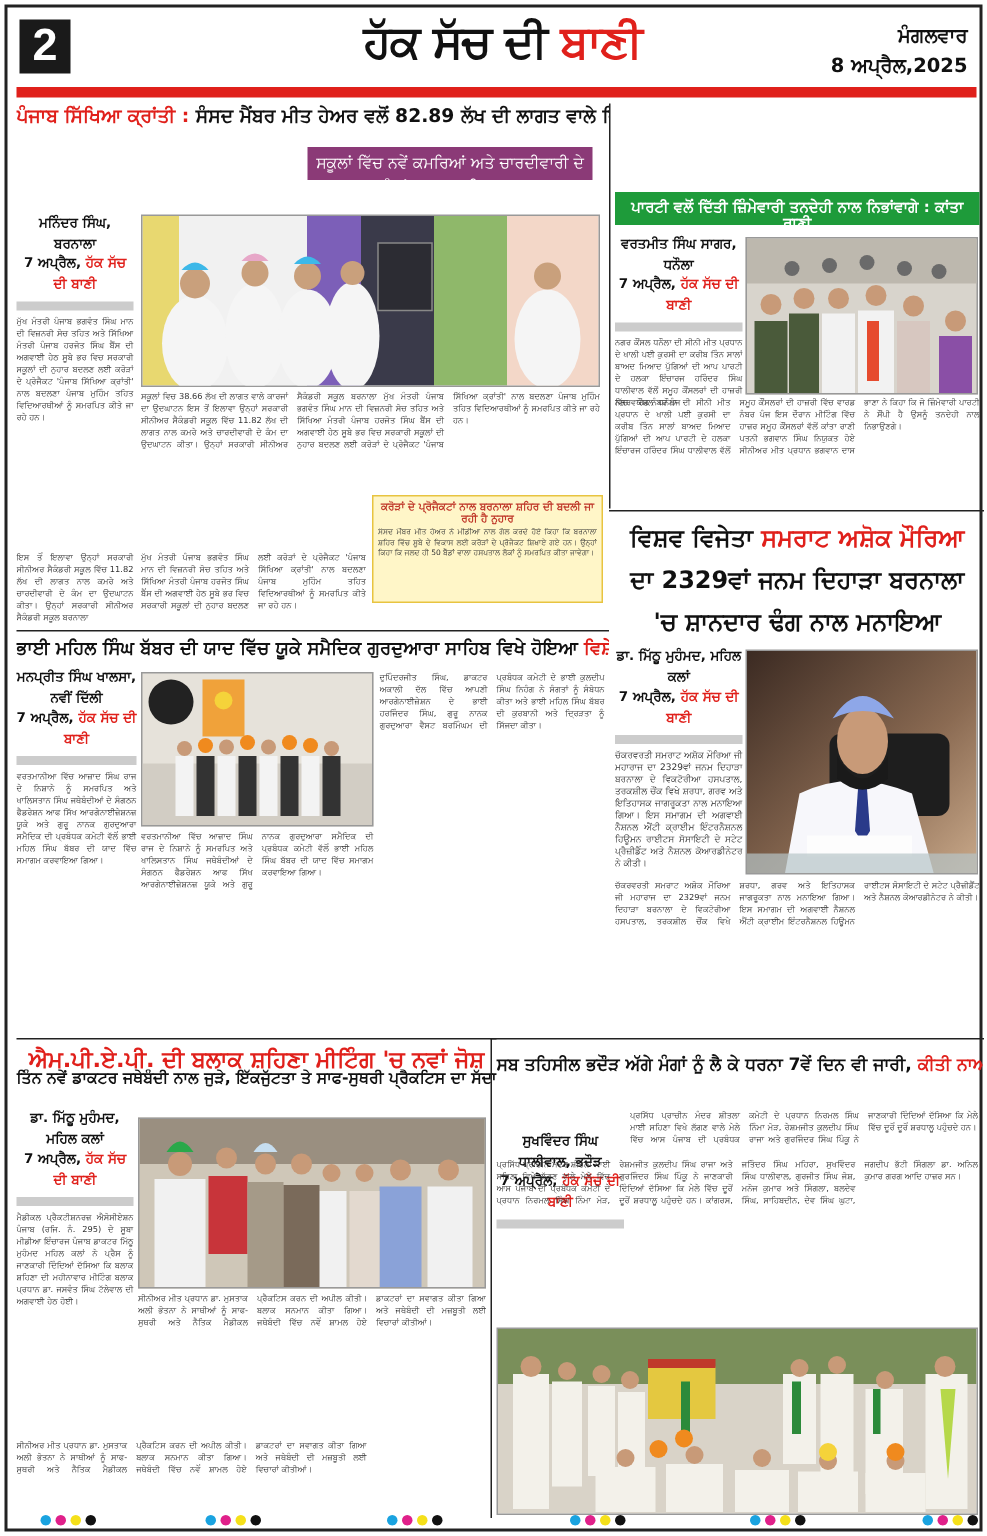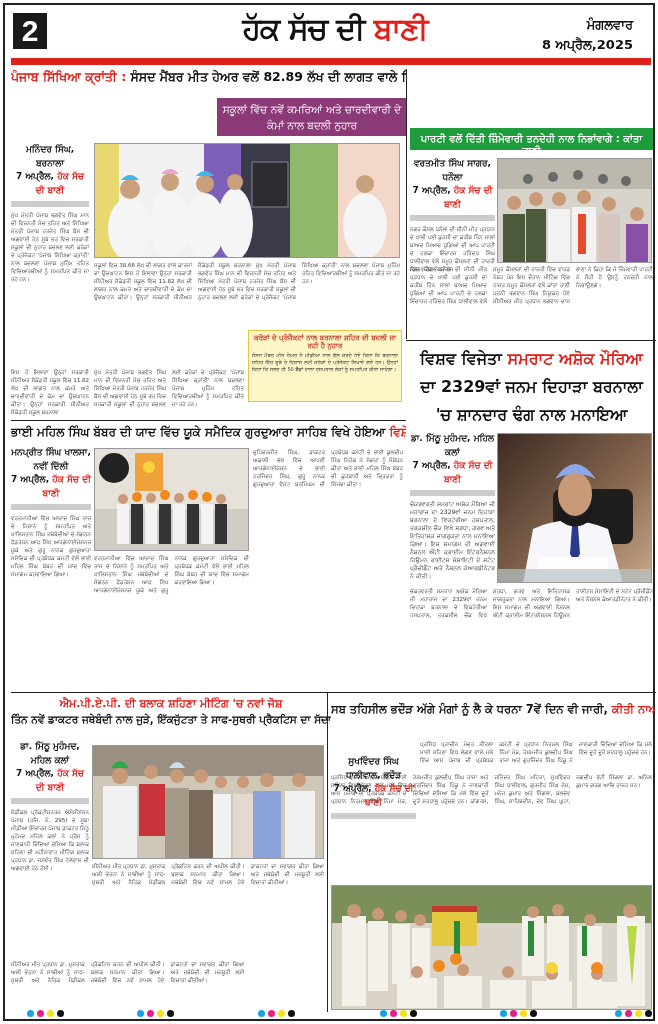--- a/index.html
+++ b/index.html
@@ -2,21 +2,21 @@
 <html><head>
 <meta charset="utf-8">
 <style>
 *{box-sizing:border-box;margin:0;padding:0}
 body{width:658px;height:1024px;background:#fff;font-family:"DejaVu Sans",sans-serif;color:#111;position:relative;overflow:hidden}
 .page{position:absolute;left:3px;top:3px;width:652px;height:1018px;border:2px solid #222}
 .abs{position:absolute}
 .pgnum{left:8px;top:8px;width:34px;height:36px;background:#1a1a1a;color:#fff;font-weight:bold;font-size:30px;text-align:center;line-height:36px;font-family:"Liberation Sans",sans-serif}
 .mast{left:180px;top:6px;width:300px;text-align:center;font-size:30px;font-weight:bold;font-family:"DejaVu Sans",sans-serif;letter-spacing:-1px}
 .mast .red{color:#e0201b}
-.date{right:20px;top:10px;text-align:right;font-size:13px;font-weight:bold;line-height:20px}
+.date{right:8px;top:10px;text-align:right;font-size:13px;font-weight:bold;line-height:20px}
 .redbar{left:6px;top:53px;width:640px;height:7px;background:#e0201b}
 .hl{font-weight:bold;line-height:1.25}
 .purple{background:#8b3a77;color:#fff;text-align:center;font-size:10.5px;padding:4px 4px;line-height:1.5}
 .green{background:#1e9b3a;color:#fff;text-align:center;font-size:11px;font-weight:bold;padding:5px}
 .byline{font-size:9px;font-weight:bold;text-align:center;line-height:1.5}
 .byline .r{color:#e0201b}
 .gray{height:6px;background:#ccc}
 .txt{font-size:5.5px;line-height:8px;color:#333;text-align:justify;overflow:hidden}
 .photo{overflow:hidden;border:1px solid #999}
 .box-yellow{background:#fff6c8;border:1px solid #e8c440;padding:3px}
@@ -34,21 +34,21 @@
   <div class="abs mast"><span>ਹੱਕ ਸੱਚ ਦੀ </span><span class="red">ਬਾਣੀ</span></div>
   <div class="abs date">
     <div>ਮੰਗਲਵਾਰ</div>
     <div>8 ਅਪ੍ਰੈਲ,2025</div>
   </div>
   <div class="abs redbar"></div>
 
   <div class="abs hl" style="left:6px;top:64px;width:395px;font-size:12.5px;white-space:nowrap;overflow:hidden">
     <span style="color:#e0201b">ਪੰਜਾਬ ਸਿੱਖਿਆ ਕ੍ਰਾਂਤੀ :</span><span> ਸੰਸਦ ਮੈਂਬਰ ਮੀਤ ਹੇਅਰ ਵਲੋਂ 82.89 ਲੱਖ ਦੀ ਲਾਗਤ ਵਾਲੇ ਵਿਕਾਸ ਕਾਰਜਾਂ ਦੇ ਉਦਘਾਟਨ</span>
   </div>
-  <div class="abs purple" style="left:212px;top:93px;width:190px;height:38px">ਸਕੂਲਾਂ ਵਿੱਚ ਨਵੇਂ ਕਮਰਿਆਂ ਅਤੇ ਚਾਰਦੀਵਾਰੀ ਦੇ ਕੰਮਾਂ ਨਾਲ ਬਦਲੀ ਨੁਹਾਰ</div>
+  <div class="abs purple" style="left:200px;top:93px;width:190px;height:22px">ਸਕੂਲਾਂ ਵਿੱਚ ਨਵੇਂ ਕਮਰਿਆਂ ਅਤੇ ਚਾਰਦੀਵਾਰੀ ਦੇ ਕੰਮਾਂ ਨਾਲ ਬਦਲੀ ਨੁਹਾਰ</div>
 
   <div class="abs" style="left:6px;top:138px;width:78px">
     <div class="byline">ਮਨਿੰਦਰ ਸਿੰਘ, ਬਰਨਾਲਾ</div>
     <div class="byline"><span>7 ਅਪ੍ਰੈਲ, </span><span class="r">ਹੱਕ ਸੱਚ ਦੀ ਬਾਣੀ</span></div>
     <div class="gray" style="margin:4px 0"></div>
     <div class="txt" style="height:210px">ਮੁੱਖ ਮੰਤਰੀ ਪੰਜਾਬ ਭਗਵੰਤ ਸਿੰਘ ਮਾਨ ਦੀ ਵਿਜ਼ਨਰੀ ਸੋਚ ਤਹਿਤ ਅਤੇ ਸਿੱਖਿਆ ਮੰਤਰੀ ਪੰਜਾਬ ਹਰਜੋਤ ਸਿੰਘ ਬੈਂਸ ਦੀ ਅਗਵਾਈ ਹੇਠ ਸੂਬੇ ਭਰ ਵਿਚ ਸਰਕਾਰੀ ਸਕੂਲਾਂ ਦੀ ਨੁਹਾਰ ਬਦਲਣ ਲਈ ਕਰੋੜਾਂ ਦੇ ਪ੍ਰੋਜੈਕਟ 'ਪੰਜਾਬ ਸਿੱਖਿਆ ਕ੍ਰਾਂਤੀ' ਨਾਲ ਬਦਲਣਾ ਪੰਜਾਬ ਮੁਹਿੰਮ ਤਹਿਤ ਵਿਦਿਆਰਥੀਆਂ ਨੂੰ ਸਮਰਪਿਤ ਕੀਤੇ ਜਾ ਰਹੇ ਹਨ।</div>
   </div>
 
   <div class="abs photo" style="left:89px;top:138px;width:306px;height:115px;background:linear-gradient(90deg,#e8d870 0 8%,#f1f1f1 8% 36%,#7c5fb8 36% 48%,#3a3a4a 48% 64%,#8fb86a 64% 80%,#f3d7c8 80%)">
     <svg width="306" height="115">
@@ -193,21 +193,21 @@
           <circle cx="56" cy="49" r="5"></circle>
           <circle cx="84" cy="49" r="5"></circle>
           <circle cx="126" cy="50" r="5"></circle>
         </g>
     </svg>
   </div>
   <div class="abs txt" style="left:89px;top:549px;width:155px;height:112px;column-count:2;column-gap:6px">ਵਰਤਮਾਨੀਆ ਵਿੱਚ ਆਜ਼ਾਦ ਸਿੰਘ ਰਾਜ ਦੇ ਨਿਸ਼ਾਨੇ ਨੂੰ ਸਮਰਪਿਤ ਅਤੇ ਖਾਲਿਸਤਾਨ ਸਿੰਘ ਜਥੇਬੰਦੀਆਂ ਦੇ ਸੰਗਠਨ ਫੈਡਰੇਸ਼ਨ ਆਫ ਸਿੱਖ ਆਰਗੇਨਾਈਜ਼ੇਸ਼ਨਜ਼ ਯੂਕੇ ਅਤੇ ਗੁਰੂ ਨਾਨਕ ਗੁਰਦੁਆਰਾ ਸਮੈਦਿਕ ਦੀ ਪ੍ਰਬੰਧਕ ਕਮੇਟੀ ਵੱਲੋਂ ਭਾਈ ਮਹਿਲ ਸਿੰਘ ਬੱਬਰ ਦੀ ਯਾਦ ਵਿੱਚ ਸਮਾਗਮ ਕਰਵਾਇਆ ਗਿਆ।</div>
   <div class="abs txt" style="left:248px;top:443px;width:150px;height:218px;column-count:2;column-gap:6px">ਦੁਪਿੰਦਰਜੀਤ ਸਿੰਘ, ਡਾਕਟਰ ਅਕਾਲੀ ਦੱਲ ਵਿੱਚ ਆਪਣੀ ਆਰਗੇਨਾਈਜ਼ੇਸ਼ਨ ਦੇ ਭਾਈ ਹਰਜਿੰਦਰ ਸਿੰਘ, ਗੁਰੂ ਨਾਨਕ ਗੁਰਦੁਆਰਾ ਵੈਸਟ ਬਰਮਿੰਘਮ ਦੀ ਪ੍ਰਬੰਧਕ ਕਮੇਟੀ ਦੇ ਭਾਈ ਕੁਲਦੀਪ ਸਿੰਘ ਨਿਹੰਗ ਨੇ ਸੰਗਤਾਂ ਨੂੰ ਸੰਬੋਧਨ ਕੀਤਾ ਅਤੇ ਭਾਈ ਮਹਿਲ ਸਿੰਘ ਬੱਬਰ ਦੀ ਕੁਰਬਾਨੀ ਅਤੇ ਦ੍ਰਿੜਤਾ ਨੂੰ ਸਿੱਜਦਾ ਕੀਤਾ।</div>
 
   <div class="abs div-line" style="left:6px;top:687px;width:320px;height:1px"></div>
-  <div class="abs hl" style="left:6px;top:692px;width:320px;font-size:11px;color:#e0201b;text-align:center">ਐਮ.ਪੀ.ਏ.ਪੀ. ਦੀ ਬਲਾਕ ਸ਼ਹਿਣਾ ਮੀਟਿੰਗ 'ਚ ਨਵਾਂ ਜੋਸ਼</div>
+  <div class="abs hl" style="left:6px;top:692px;width:320px;font-size:15px;color:#e0201b;text-align:center">ਐਮ.ਪੀ.ਏ.ਪੀ. ਦੀ ਬਲਾਕ ਸ਼ਹਿਣਾ ਮੀਟਿੰਗ 'ਚ ਨਵਾਂ ਜੋਸ਼</div>
   <div class="abs hl" style="left:6px;top:708px;width:320px;font-size:10.5px;white-space:nowrap;overflow:hidden">ਤਿੰਨ ਨਵੇਂ ਡਾਕਟਰ ਜਥੇਬੰਦੀ ਨਾਲ ਜੁੜੇ, ਇੱਕਜੁੱਟਤਾ ਤੇ ਸਾਫ-ਸੁਥਰੀ ਪ੍ਰੈਕਟਿਸ ਦਾ ਸੱਦਾ</div>
   <div class="abs" style="left:6px;top:735px;width:78px">
     <div class="byline">ਡਾ. ਮਿੱਠੂ ਮੁਹੰਮਦ, ਮਹਿਲ ਕਲਾਂ</div>
     <div class="byline"><span>7 ਅਪ੍ਰੈਲ, </span><span class="r">ਹੱਕ ਸੱਚ ਦੀ ਬਾਣੀ</span></div>
     <div class="gray" style="margin:4px 0"></div>
     <div class="txt" style="height:205px">ਮੈਡੀਕਲ ਪ੍ਰੈਕਟੀਸ਼ਨਰਜ਼ ਐਸੋਸੀਏਸ਼ਨ ਪੰਜਾਬ (ਰਜਿ. ਨੰ. 295) ਦੇ ਸੂਬਾ ਮੀਡੀਆ ਇੰਚਾਰਜ ਪੰਜਾਬ ਡਾਕਟਰ ਮਿੱਠੂ ਮੁਹੰਮਦ ਮਹਿਲ ਕਲਾਂ ਨੇ ਪ੍ਰੈਸ ਨੂੰ ਜਾਣਕਾਰੀ ਦਿੰਦਿਆਂ ਦੱਸਿਆ ਕਿ ਬਲਾਕ ਸ਼ਹਿਣਾ ਦੀ ਮਹੀਨਾਵਾਰ ਮੀਟਿੰਗ ਬਲਾਕ ਪ੍ਰਧਾਨ ਡਾ. ਜਸਵੰਤ ਸਿੰਘ ਟੱਲੇਵਾਲ ਦੀ ਅਗਵਾਈ ਹੇਠ ਹੋਈ।</div>
   </div>
   <div class="abs photo" style="left:87px;top:740px;width:232px;height:114px;background:#cfc7b8">
     <svg width="232" height="114">
       <rect width="232" height="30" fill="#9a8f80"></rect>

